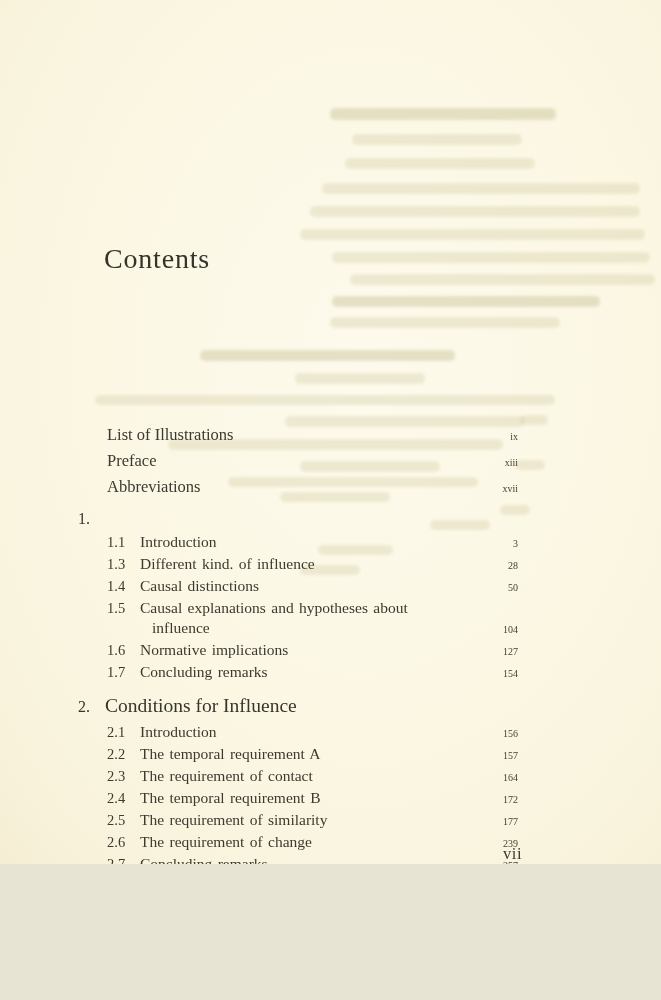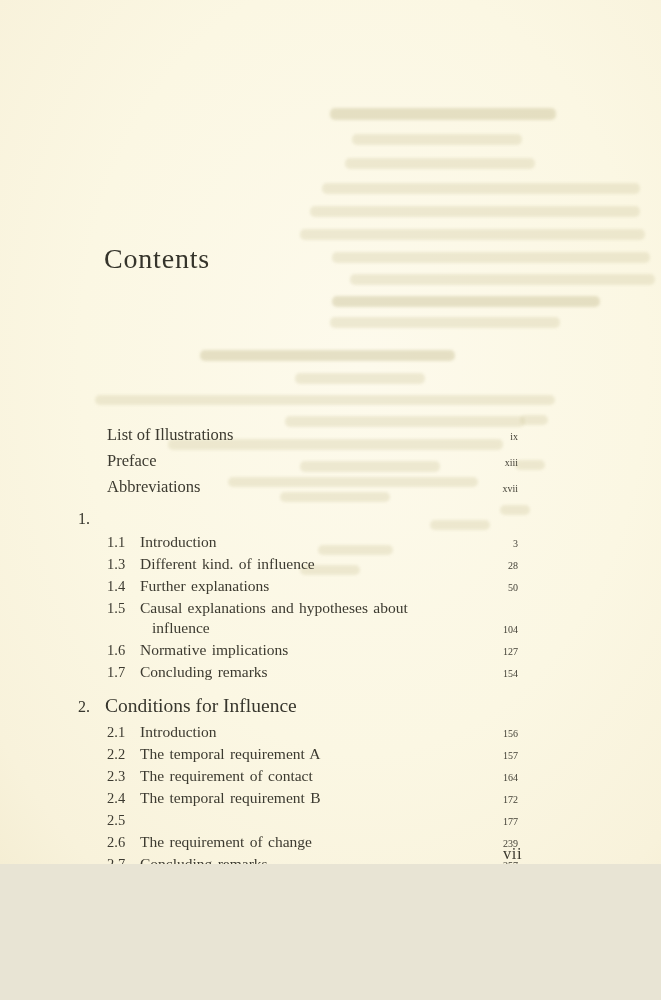--- a/index.html
+++ b/index.html
@@ -143,21 +143,21 @@
         <span class="pg">3</span>
       </div>
       <div class="row item-row">
         <span class="itm-num">1.3</span>
         <span class="lbl">Different kind. of influence</span>
         <span class="fill"></span>
         <span class="pg">28</span>
       </div>
       <div class="row item-row">
         <span class="itm-num">1.4</span>
-        <span class="lbl">Further explanations</span>
+        <span class="lbl">Causal distinctions</span>
         <span class="fill"></span>
         <span class="pg">50</span>
       </div>
       <div class="row item-row">
         <span class="itm-num">1.5</span>
         <span class="lbl">Causal explanations and hypotheses about</span>
       </div>
       <div class="row cont-row">
         <span class="lbl">influence</span>
         <span class="fill"></span>
@@ -201,20 +201,21 @@
         <span class="pg">164</span>
       </div>
       <div class="row item-row">
         <span class="itm-num">2.4</span>
         <span class="lbl">The temporal requirement B</span>
         <span class="fill"></span>
         <span class="pg">172</span>
       </div>
       <div class="row item-row">
         <span class="itm-num">2.5</span>
+        <span class="lbl">The requirement of similarity</span>
         <span class="fill"></span>
         <span class="pg">177</span>
       </div>
       <div class="row item-row">
         <span class="itm-num">2.6</span>
         <span class="lbl">The requirement of change</span>
         <span class="fill"></span>
         <span class="pg">239</span>
       </div>
       <div class="row item-row">

